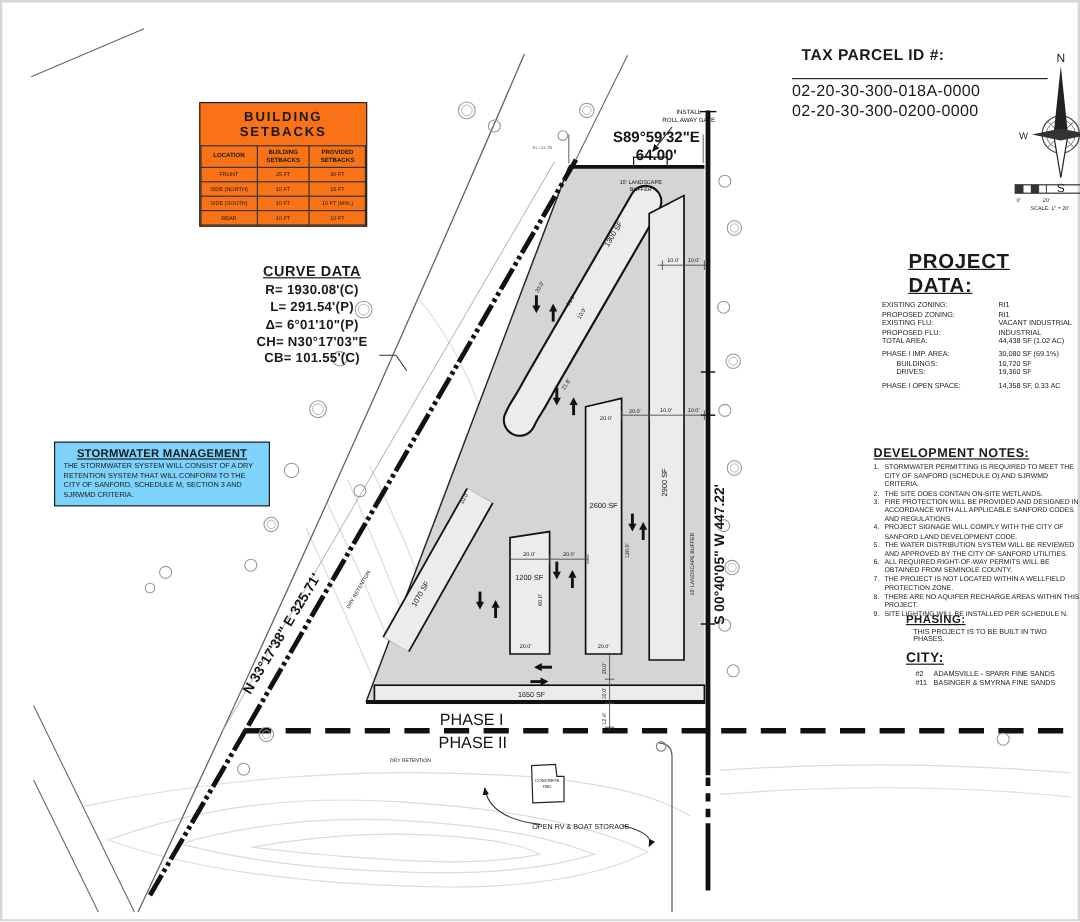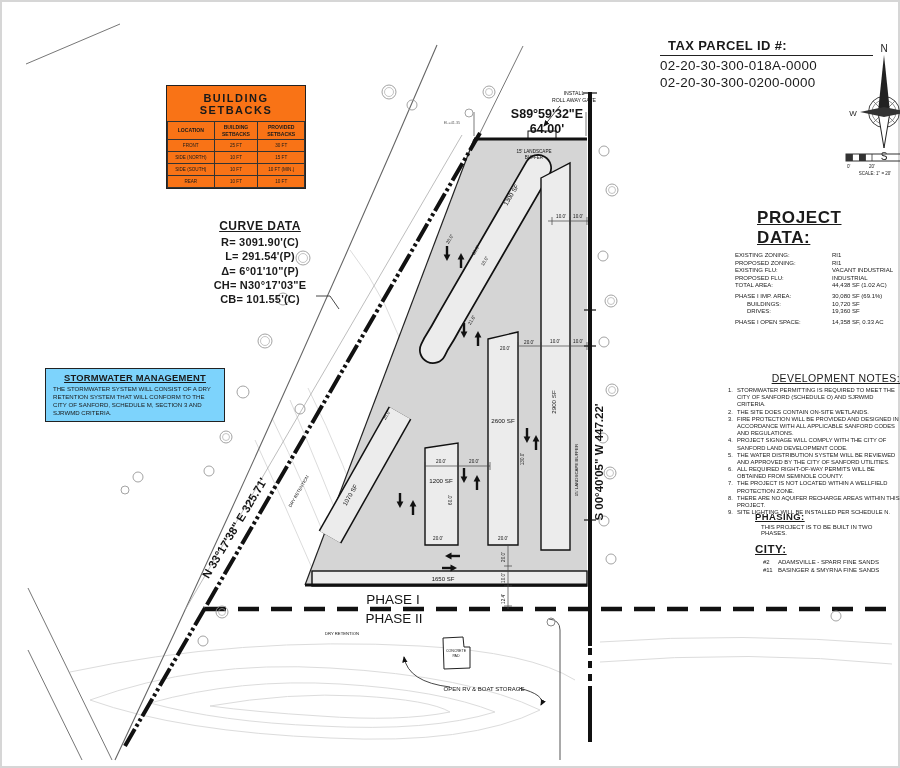--- a/index.html
+++ b/index.html
@@ -2,21 +2,21 @@
 <html><head>
 <meta charset="utf-8">
 <style>
   html,body{margin:0;padding:0;background:#fff;}
   .page{position:relative;width:900px;height:768px;background:#fff;overflow:hidden;
         font-family:"Liberation Sans",sans-serif;color:#1a1a1a;box-shadow:inset 0 0 0 2px #d6d6d6;}
   .abs{position:absolute;}
   
   .taxparcel{left:660px;top:38px;width:228px;}
   .taxparcel .t{font-size:13px;font-weight:bold;letter-spacing:.4px;border-bottom:1.6px solid #222;
-                padding-bottom:2px;width:205px;padding-left:8px;}
+                padding-bottom:12px;width:205px;padding-left:8px;}
   .taxparcel .id{font-size:13.4px;letter-spacing:.3px;line-height:1.14;margin-top:2px;}
   
   .setbacks{left:166px;top:85px;width:138px;border:1.3px solid #222;background:#f97316;}
   .setbacks .t{font-size:11px;font-weight:bold;letter-spacing:1.5px;text-align:center;padding:6px 2px 5px;}
   .setbacks table{border-collapse:collapse;width:100%;table-layout:fixed;}
   .setbacks th,.setbacks td{border:1px solid #333;text-align:center;padding:1px 0;}
   .setbacks th{font-size:5.1px;font-weight:bold;line-height:1.25;height:15px;}
   .setbacks td{font-size:4.6px;height:9px;}
   
   .curve{left:192px;top:219px;width:136px;text-align:center;}
@@ -28,21 +28,21 @@
   .storm .b{font-size:6.1px;line-height:1.32;text-align:left;padding-left:2px;}
   
   .pdata{left:735px;top:208px;width:162px;}
   .pdata .t{font-size:17px;font-weight:bold;text-decoration:underline;letter-spacing:.6px;margin-left:22px;margin-bottom:4px;}
   .pdata .row{display:flex;font-size:6px;line-height:7.6px;}
   .pdata .row .lb{width:97px;}
   .pdata .row.ind .lb{padding-left:12px;width:85px;}
   .pdata .row.mt{margin-top:3px;}
   
   .notes{left:728px;top:372px;width:172px;}
-  .notes .t{font-size:10.5px;font-weight:normal;text-decoration:underline;letter-spacing:.4px;margin-bottom:3px;text-align:right;}
+  .notes .t{font-size:10.5px;font-weight:bold;text-decoration:underline;letter-spacing:.4px;margin-bottom:3px;}
   .note{display:flex;font-size:5.8px;line-height:1.24;}
   .note .n{width:9px;flex:none;}
   .note .x{flex:1;}
   
   .phasing{left:755px;top:511px;width:145px;}
   .phasing .t{font-size:9.5px;font-weight:bold;text-decoration:underline;letter-spacing:.4px;margin-bottom:2px;}
   .phasing .b{font-size:6px;padding-left:6px;}
   .soils{left:755px;top:543px;width:145px;}
   .soils .t{font-size:11.5px;font-weight:bold;text-decoration:underline;letter-spacing:.5px;margin-bottom:3px;}
   .soils .row{display:flex;font-size:6px;line-height:8px;padding-left:8px;}
@@ -329,21 +329,21 @@
         <td>REAR</td>
         <td>10 FT</td>
         <td>10 FT</td>
       </tr>
     </tbody>
       </table>
   </div>
 
   <div class="abs curve">
     <div class="t">CURVE DATA</div>
-    <div class="l">R= 3091.90'(C)</div>
+    <div class="l">R= 1930.08'(C)</div>
     <div class="l">L= 291.54'(P)</div>
     <div class="l">Δ= 6°01'10"(P)</div>
     <div class="l">CH= N30°17'03"E</div>
     <div class="l">CB=  101.55'(C)</div>
   </div>
 
   <div class="abs storm">
     <div class="t">STORMWATER MANAGEMENT</div>
     <div class="b">THE STORMWATER SYSTEM WILL CONSIST OF A DRY RETENTION SYSTEM THAT WILL CONFORM TO THE CITY OF SANFORD, SCHEDULE M, SECTION 3 AND SJRWMD CRITERIA.</div>
   </div>

